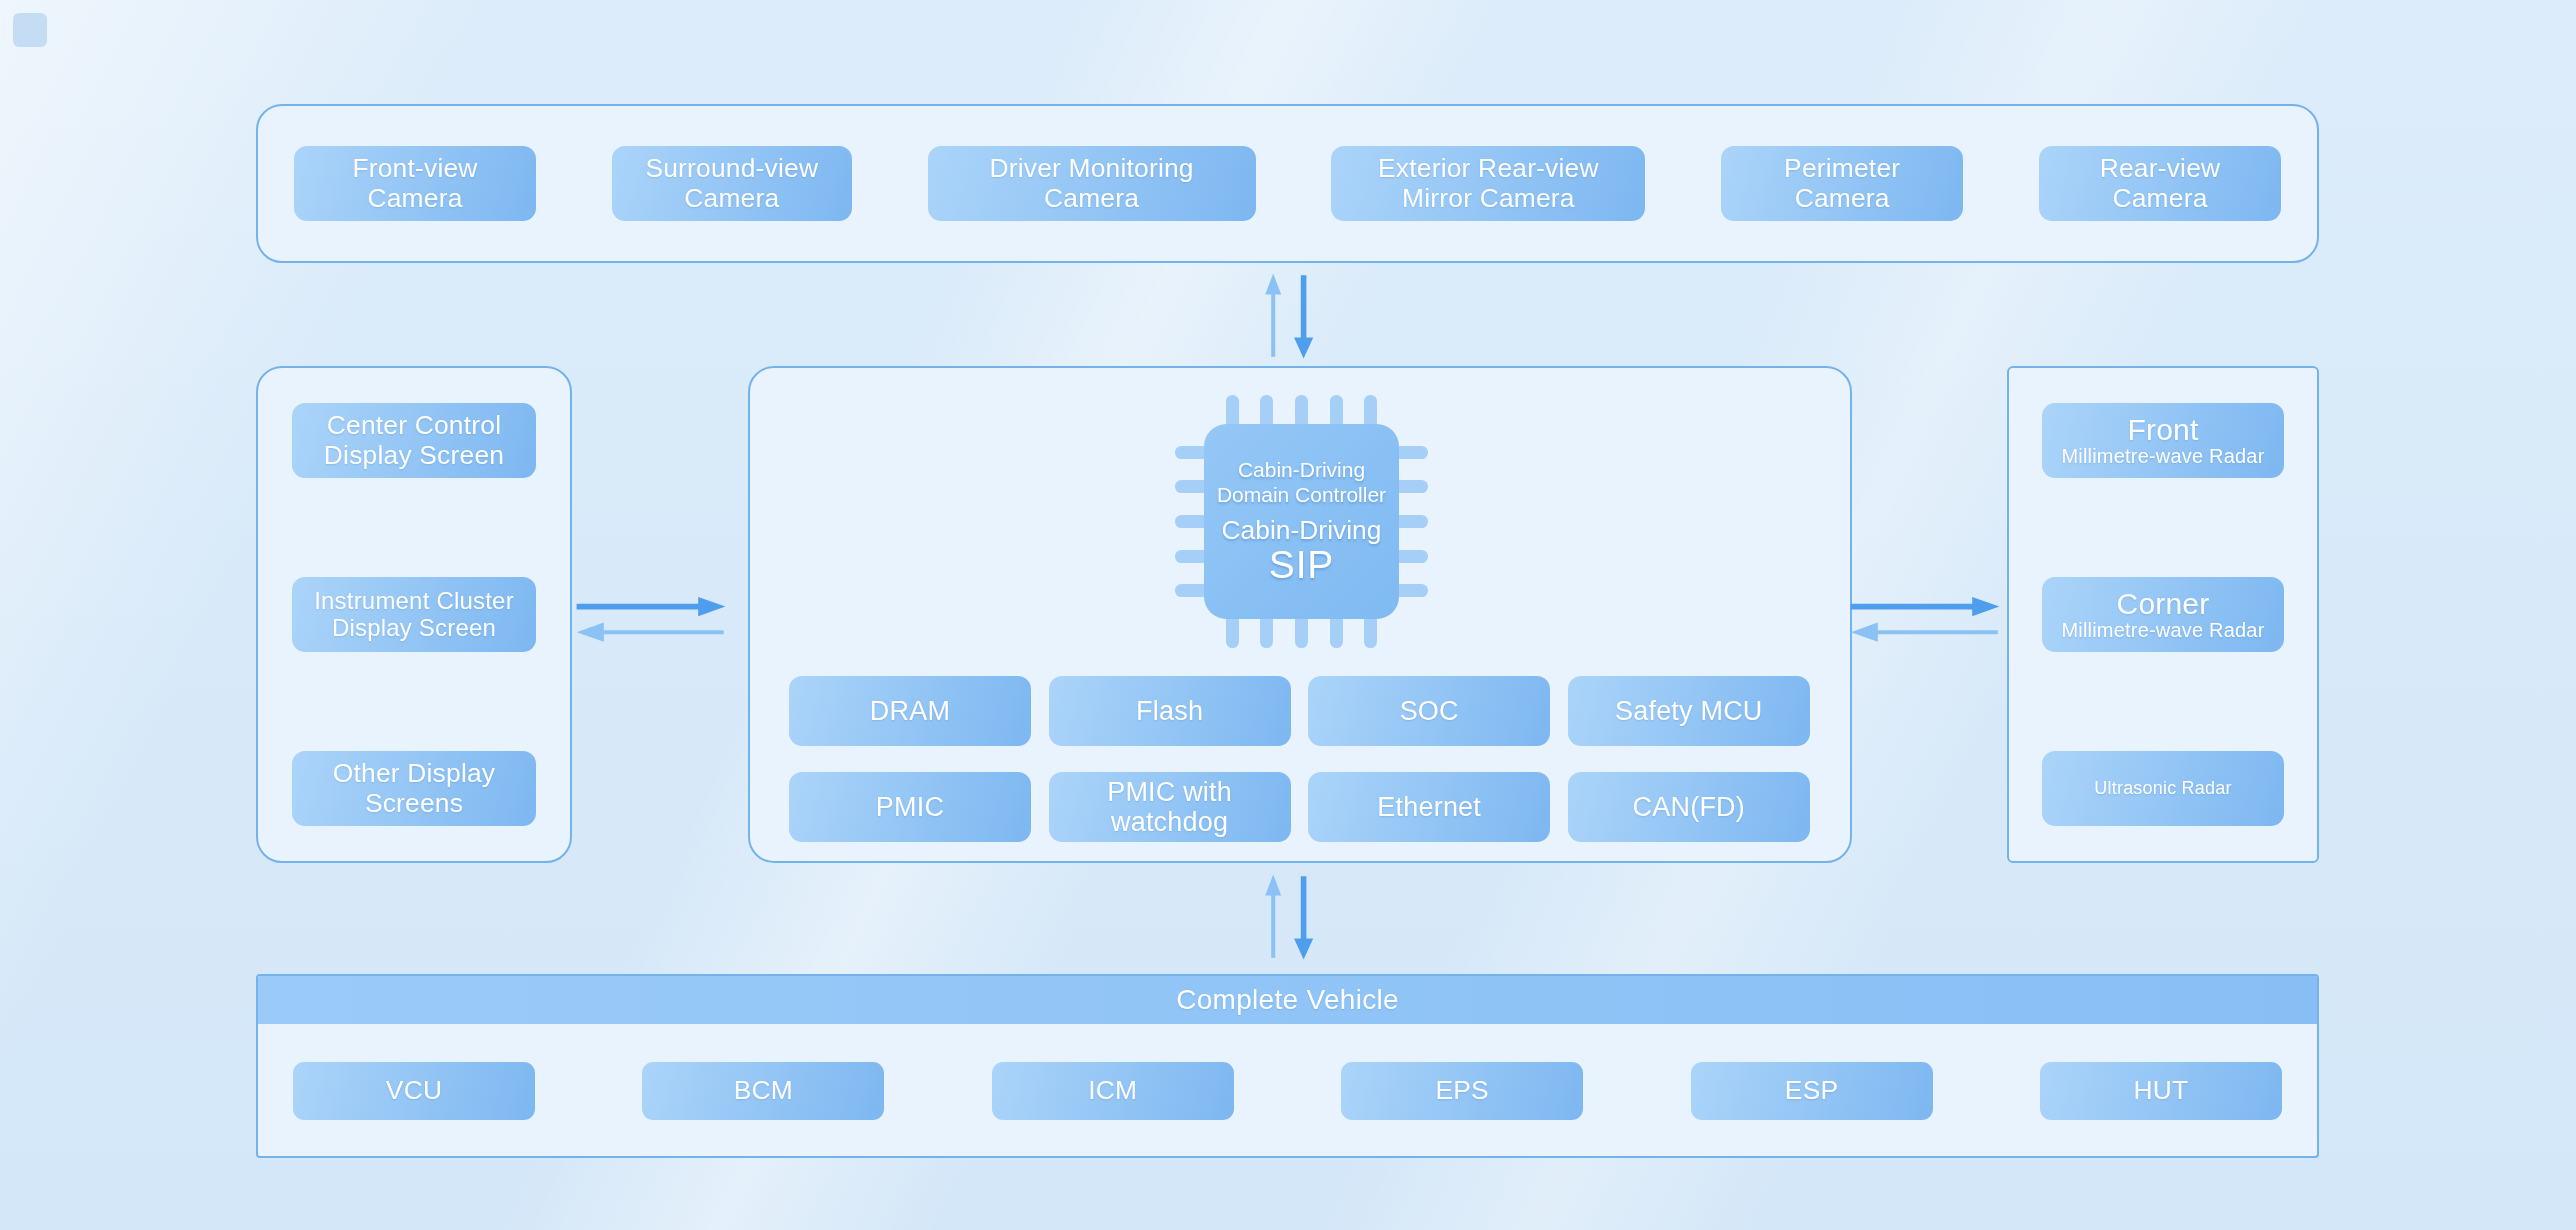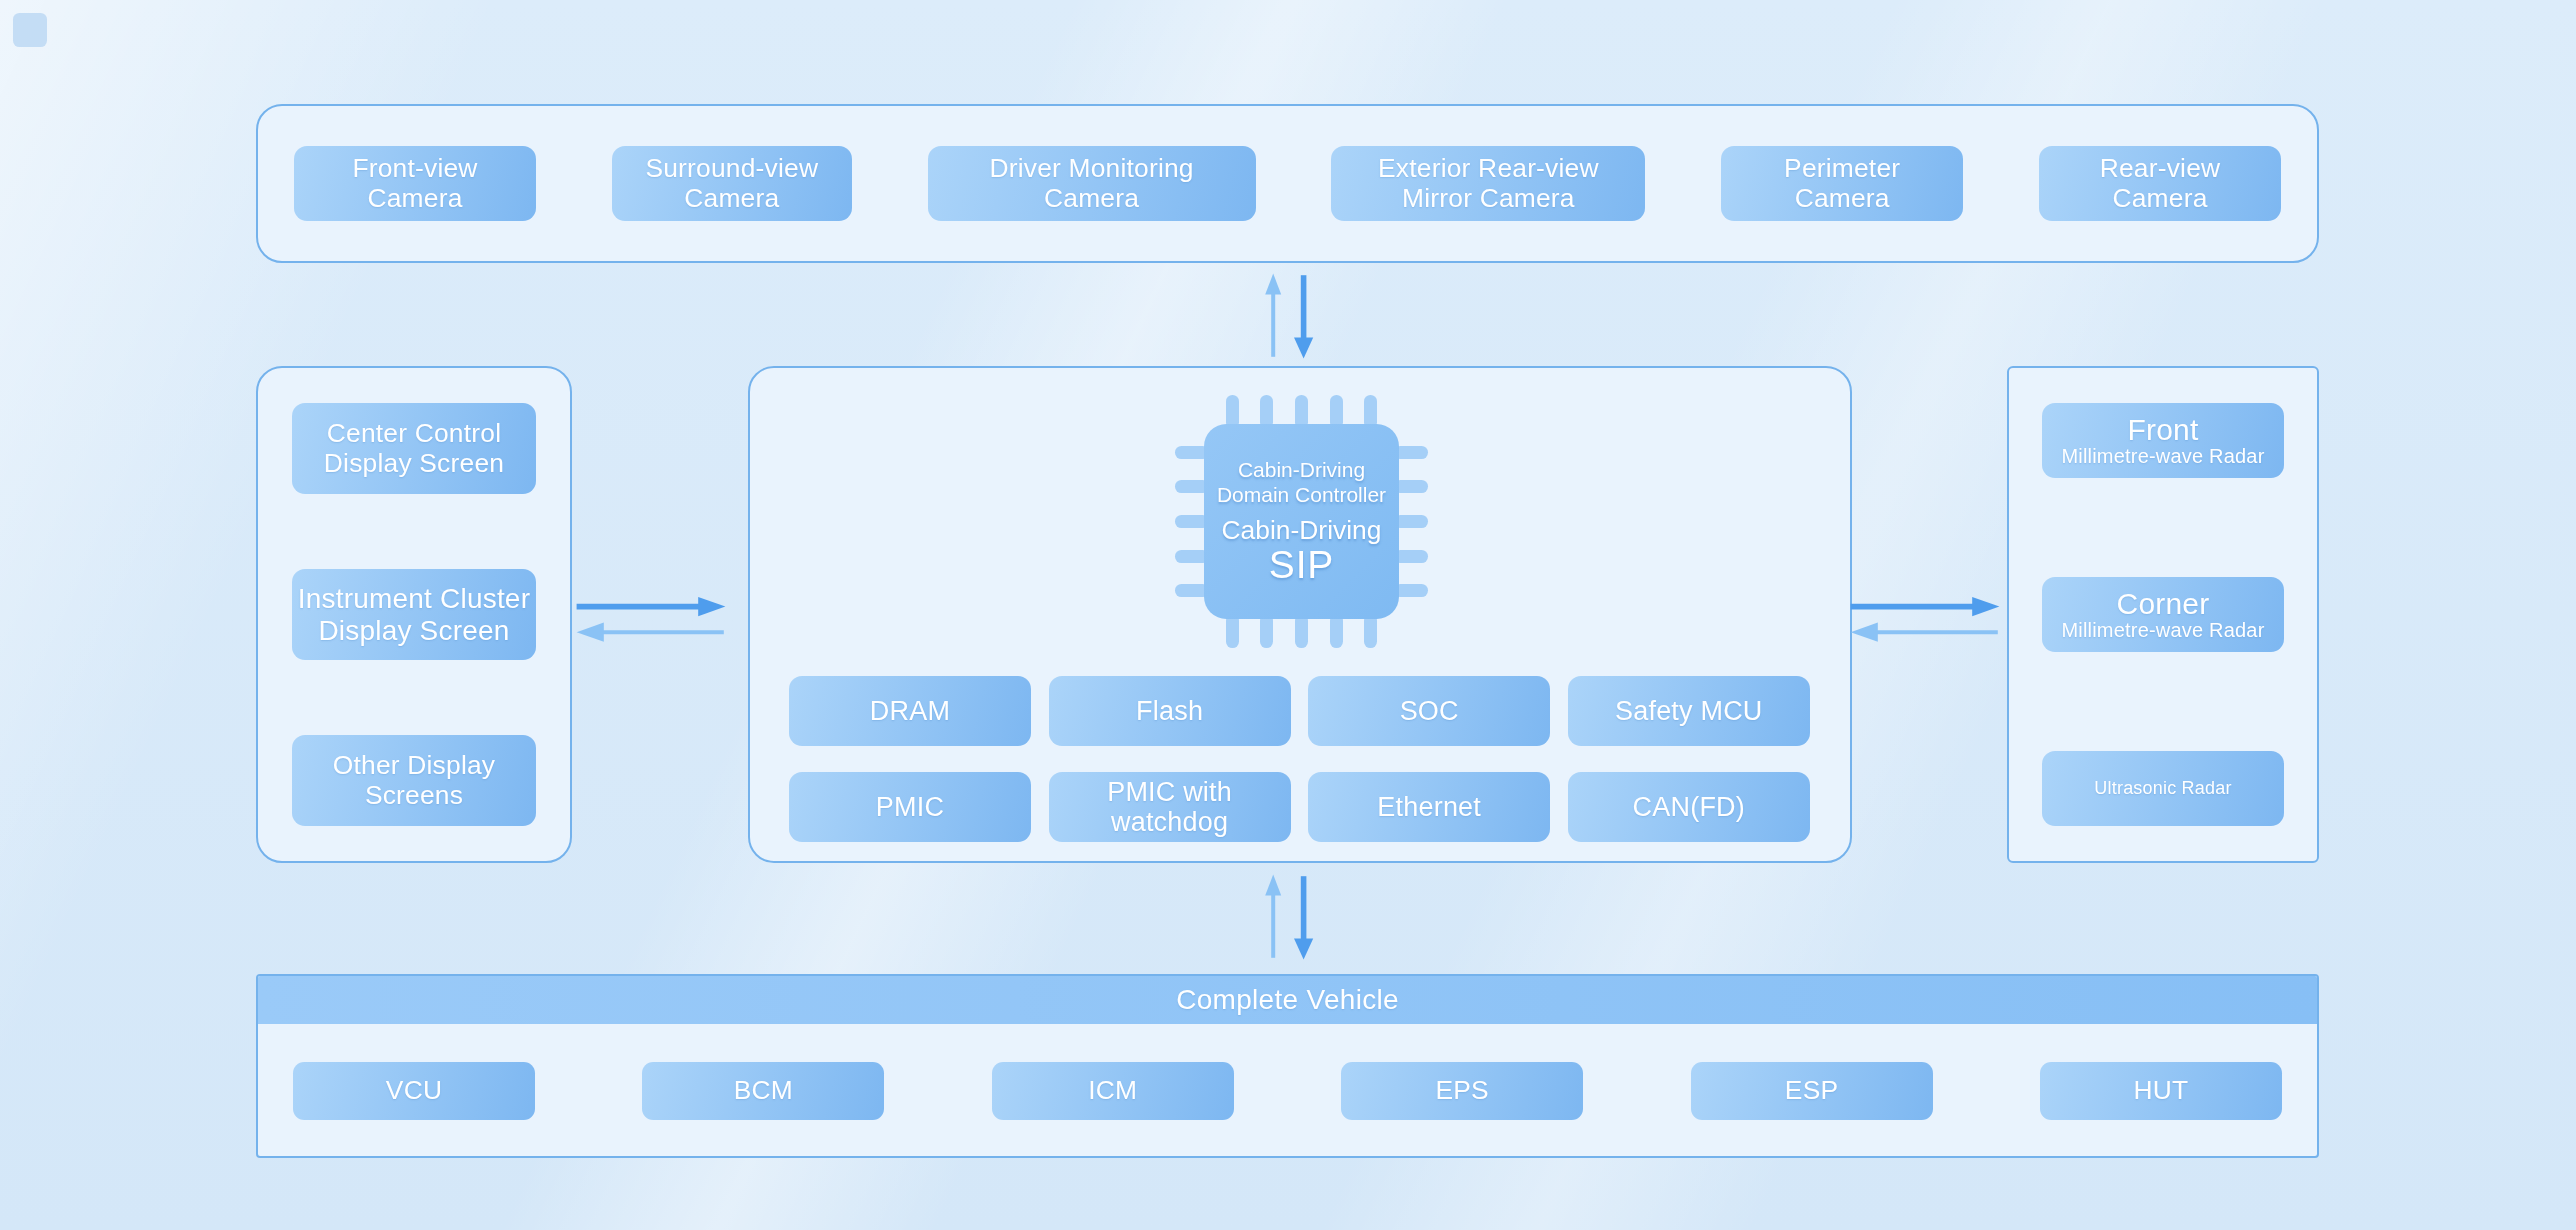--- a/index.html
+++ b/index.html
@@ -44,22 +44,22 @@
     display:flex; flex-direction:column; align-items:center; justify-content:center;
     text-align:center;
     text-shadow:0 0.8px 1.6px rgba(90,145,205,0.35);
   }
   .node-label{ white-space:pre-line; font-size:26.4px; line-height:1.12; letter-spacing:0.2px; font-weight:500; }
 
   .camera-node{ height:75px; }
   .camera-node.w1{ width:242px; } .camera-node.w2{ width:240px; }
   .camera-node.w3{ width:328px; } .camera-node.w4{ width:314px; }
 
-  .display-node{ width:244px; height:91px; }
-  .display-node:nth-child(2) .node-label{ font-size:28px; }
+  .display-node{ width:244px; height:75px; }
+  .display-node:nth-child(2) .node-label{ font-size:24px; }
 
   .radar-node{ width:242px; height:75px; }
   .radar-title{ font-size:30px; line-height:1.05; font-weight:500; letter-spacing:0.2px; }
   .radar-subtitle{ font-size:20px; line-height:1.1; letter-spacing:0.2px;text-align:center; }
   .radar-node:nth-child(3) .radar-title{ font-size:18px; }
 
   
   .chip{ position:absolute; left:425px; top:27px; width:252px; height:252px; }
   .chip-body{
     position:absolute; left:29px; top:29px; width:195px; height:195px;

